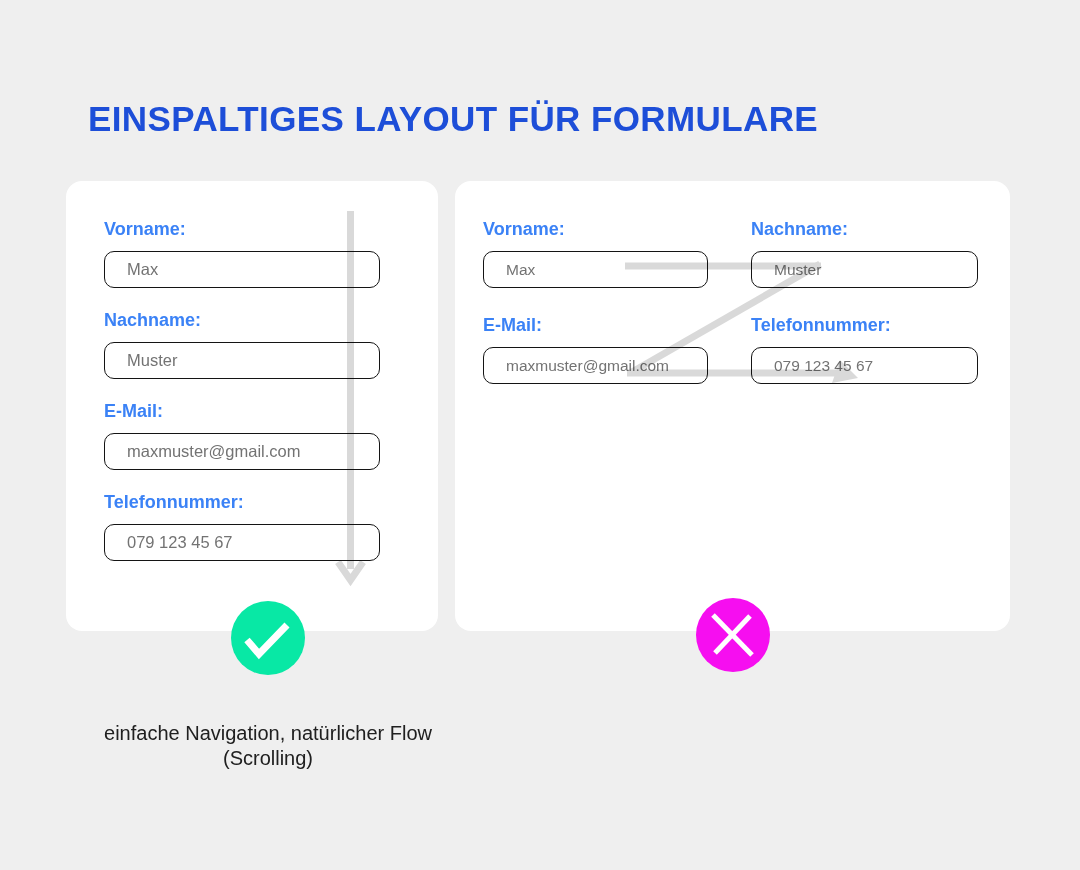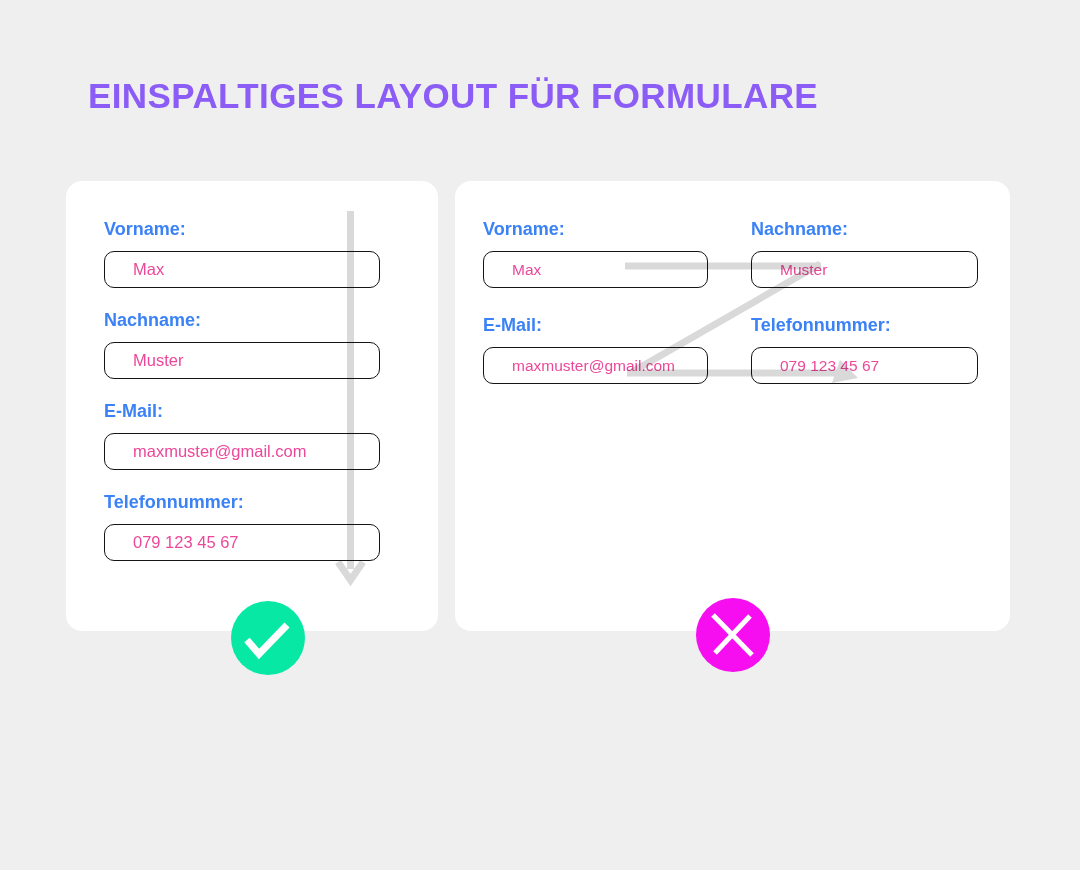--- a/index.html
+++ b/index.html
@@ -10,25 +10,25 @@
     position: relative;
     width: 1080px;
     height: 870px;
     background: var(--bg, #efefef);
     overflow: hidden;
   }
 
   .page-title {
     position: absolute;
     left: 88px;
-    top: 76px;
+    top: 99px;
     font-size: 35px;
     font-weight: 900;
     letter-spacing: 0.4px;
-    color: #8b5cf6;
+    color: #1d4ed8;
     white-space: nowrap;
   }
 
   .card {
     position: absolute;
     top: 181px;
     height: 450px;
     background: var(--card, #ffffff);
     border-radius: 16px;
   }
@@ -44,23 +44,23 @@
     line-height: 19px;
     margin-bottom: 12px;
   }
   .field .input {
     width: 276px;
     height: 37px;
     border: 1.6px solid #141414;
     border-radius: 10px;
     display: flex;
     align-items: center;
-    padding-left: 28px;
+    padding-left: 22px;
     font-size: 16.5px;
-    color: #ec4899;
+    color: #737373;
     background: transparent;
   }
   .fields-stack .field { margin-bottom: 23px; }
   .fields-stack .field:last-child { margin-bottom: 0; }
 
   
   .fields-grid {
     display: grid;
     grid-template-columns: 225px 227px;
     column-gap: 43px;
@@ -175,14 +175,15 @@
       <polyline points="16,39 28,53 56,24" fill="none" stroke="#ffffff" stroke-width="7"></polyline>
     </svg>
   </div>
   <div class="verdict verdict-right">
     <svg viewBox="0 0 74 74" width="74" height="74">
       <line x1="17" y1="17" x2="56" y2="57" stroke="#ffffff" stroke-width="5"></line>
       <line x1="54" y1="18" x2="19" y2="55" stroke="#ffffff" stroke-width="5"></line>
     </svg>
   </div>
 
+  <p class="caption caption-left">einfache Navigation, natürlicher Flow (Scrolling)</p>
 
 </div>
 
 </body></html>

